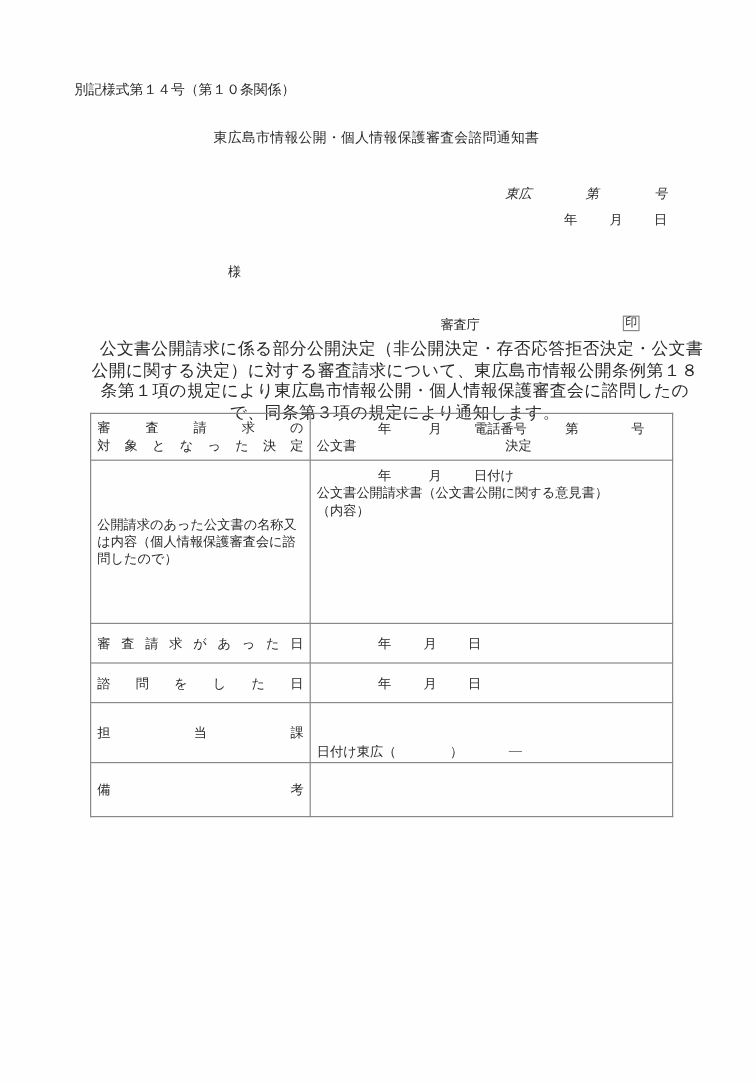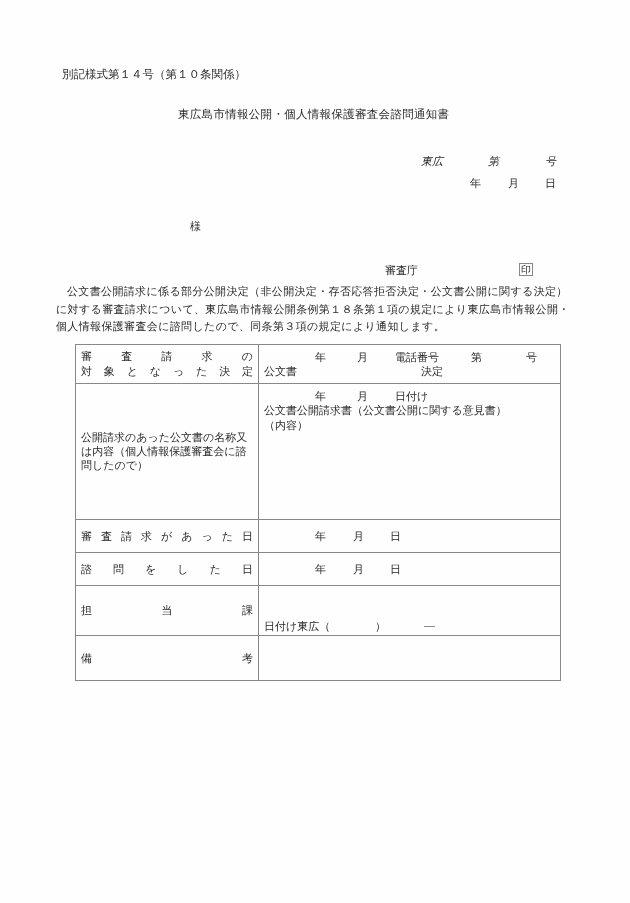--- a/index.html
+++ b/index.html
@@ -1,27 +1,27 @@
 <!DOCTYPE html>
 <html><head>
 <meta charset="utf-8">
 <style>
   html, body { margin:0; padding:0; }
   body { width:630px; height:903px; background:#fefefe; position:relative; overflow:hidden;
     font-family:"DejaVu Serif","Liberation Serif",serif; color:#2a2a2a; font-size:11px; }
-  .abs { position:absolute; white-space:nowrap; }
+  .abs { position:absolute; white-space:nowrap;text-align:center; }
   .form-no { left:62px; top:67px; font-size:11.5px; }
   .title { left:178px; top:107px; font-size:11.5px; letter-spacing:0.3px; }
   .ref { left:421px; top:154px; width:140px; height:14px;font-style:italic; }
   .ref span, .date span, .cell-date span { position:absolute; }
   .date { left:466px; top:176px; width:100px; height:14px; }
   .addressee { left:190px; top:219px; }
-  .authority { left:385px; top:263px; }
+  .authority { left:367px; top:263px; }
   .seal { left:519px; top:263px; font-size:10px; border:0.5px solid #888; line-height:11px; padding:0 1px; }
-  .body-text { left:56px; top:283px; width:518px; font-size:11px; line-height:17.5px; white-space:normal; text-indent:11px; letter-spacing:0.35px; }
+  .body-text { left:70px; top:283px; width:518px; font-size:14px; line-height:17.5px; white-space:normal; text-indent:11px; letter-spacing:0.35px; }
   table.form { position:absolute; left:75px; top:344px; width:486px; border-collapse:collapse; font-size:11px; }
   table.form td { border:1.5px solid #888; vertical-align:middle; padding:0 5px; }
   td.lbl { width:172px; }
   .spread { display:flex; justify-content:space-between; }
   .cell-rel { position:relative; }
   .r1 td { height:38px; }
   .r2 td { height:130px; }
   .r3 td, .r4 td { height:32px; }
   .r5 td { height:47px; }
   .r6 td { height:44px; }

